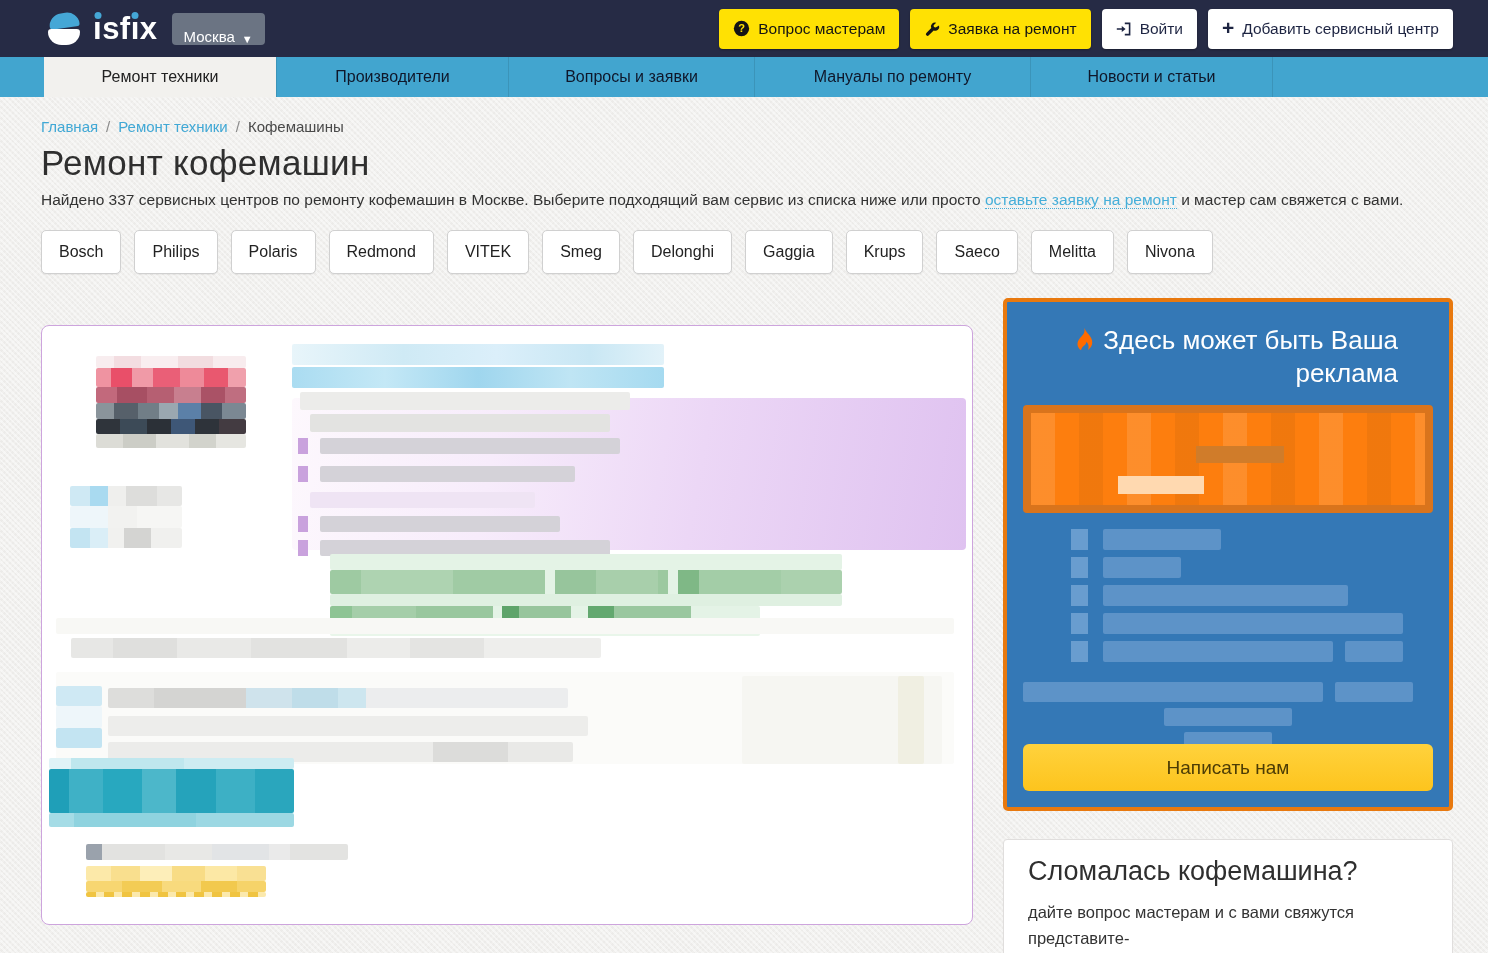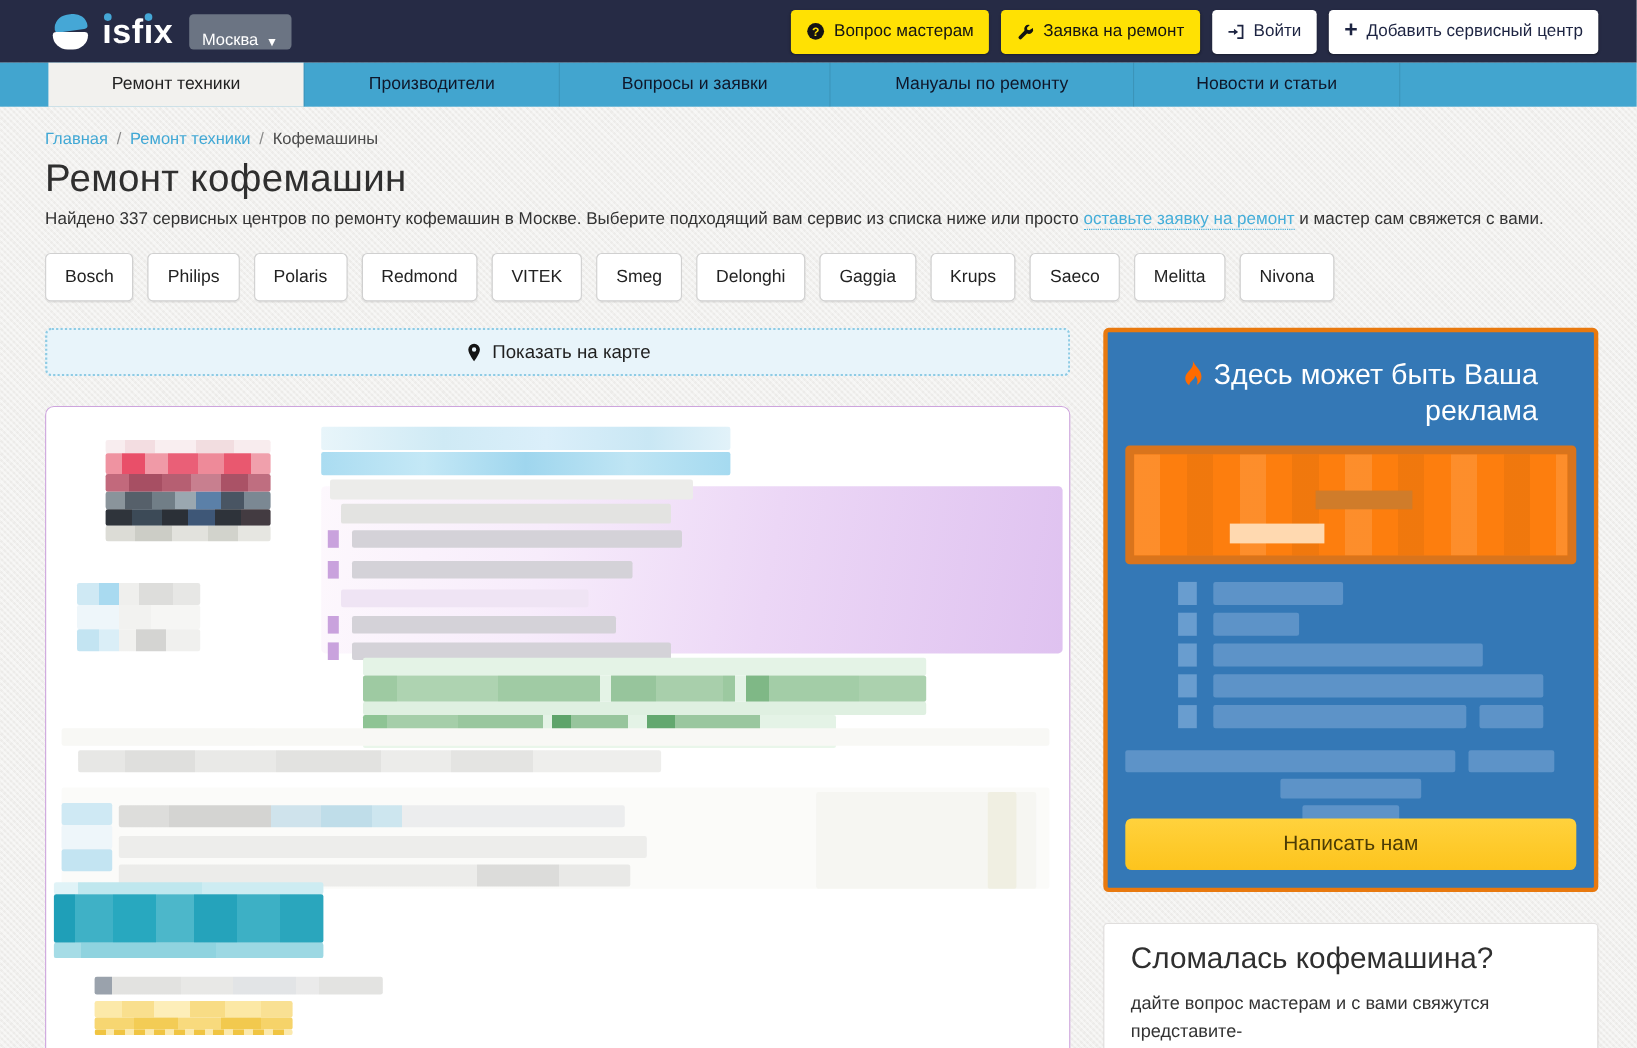--- a/index.html
+++ b/index.html
@@ -181,26 +181,20 @@
     <button class="chip">Krups</button>
     <button class="chip">Saeco</button>
     <button class="chip">Melitta</button>
     <button class="chip">Nivona</button>
     <div class="brands-spacer"></div>
   </div>
 
   <div class="columns">
 
     <div class="col-left">
-      <button class="map-btn">
-        <svg width="16" height="19" viewBox="0 0 20 22">
-            <path fill="#141414" d="M10 1a6.6 6.6 0 0 0-6.6 6.6C3.4 12.4 10 21 10 21s6.6-8.6 6.6-13.4A6.6 6.6 0 0 0 10 1zm0 9.1a2.5 2.5 0 1 1 0-5 2.5 2.5 0 0 1 0 5z"></path>
-          </svg>
-        <span>Показать на карте</span>
-      </button>
 
       <div class="card">
 
         <div class="mz" style="left:54px;top:30px;width:150px;height:12px;background:linear-gradient(90deg,#f8edef 0 12%,#f3dde1 12% 30%,#f9eef0 30% 55%,#f2dde0 55% 78%,#f8ecee 78%)"></div>
         <div class="mz" style="left:54px;top:42px;width:150px;height:19px;background:linear-gradient(90deg,#ef93a1 0 10%,#e94f69 10% 24%,#f09aa7 24% 38%,#ea5f77 38% 56%,#ee8a99 56% 72%,#e9586f 72% 88%,#f0a0ac 88%)"></div>
         <div class="mz" style="left:54px;top:61px;width:150px;height:16px;background:linear-gradient(90deg,#c2697c 0 14%,#a74f63 14% 34%,#b65f72 34% 52%,#c87f8f 52% 70%,#aa5266 70% 86%,#bf6e80 86%)"></div>
         <div class="mz" style="left:54px;top:77px;width:150px;height:16px;background:linear-gradient(90deg,#8a949b 0 12%,#56606a 12% 28%,#717e87 28% 42%,#9aa7b0 42% 55%,#5b80a8 55% 70%,#495563 70% 84%,#7b8893 84%)"></div>
         <div class="mz" style="left:54px;top:93px;width:150px;height:15px;background:linear-gradient(90deg,#2f343b 0 16%,#3c4a57 16% 34%,#2b3037 34% 50%,#3e5777 50% 66%,#2e333a 66% 82%,#433b41 82%)"></div>
         <div class="mz" style="left:54px;top:108px;width:150px;height:14px;background:linear-gradient(90deg,#dcdcd6 0 18%,#cccdc6 18% 40%,#e2e2dd 40% 62%,#d2d3cc 62% 80%,#e6e6e1 80%)"></div>
 

